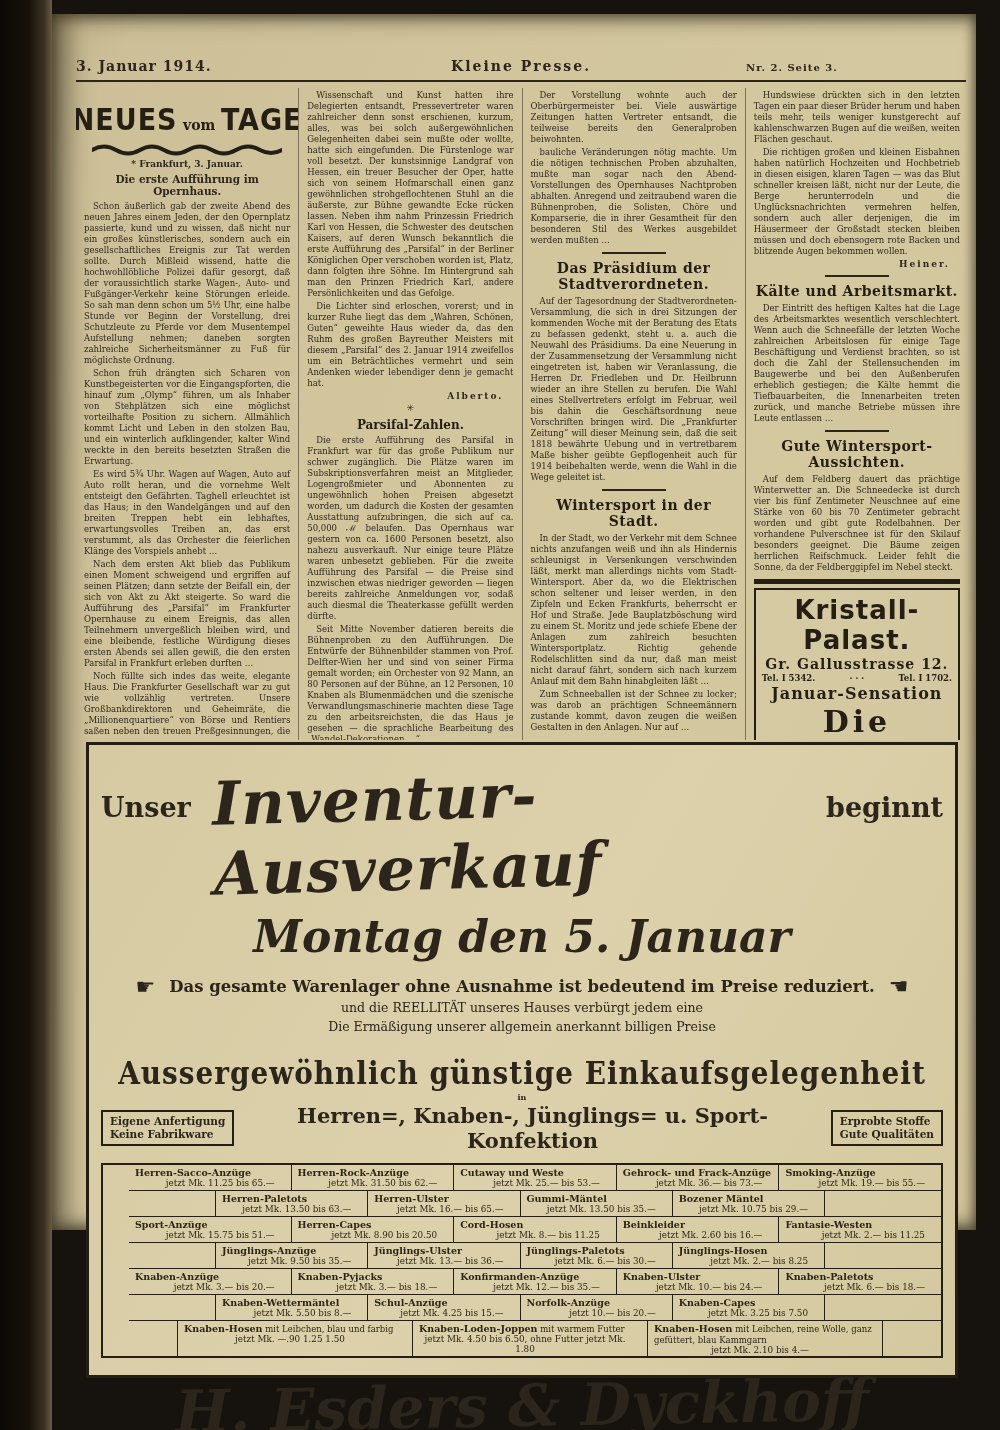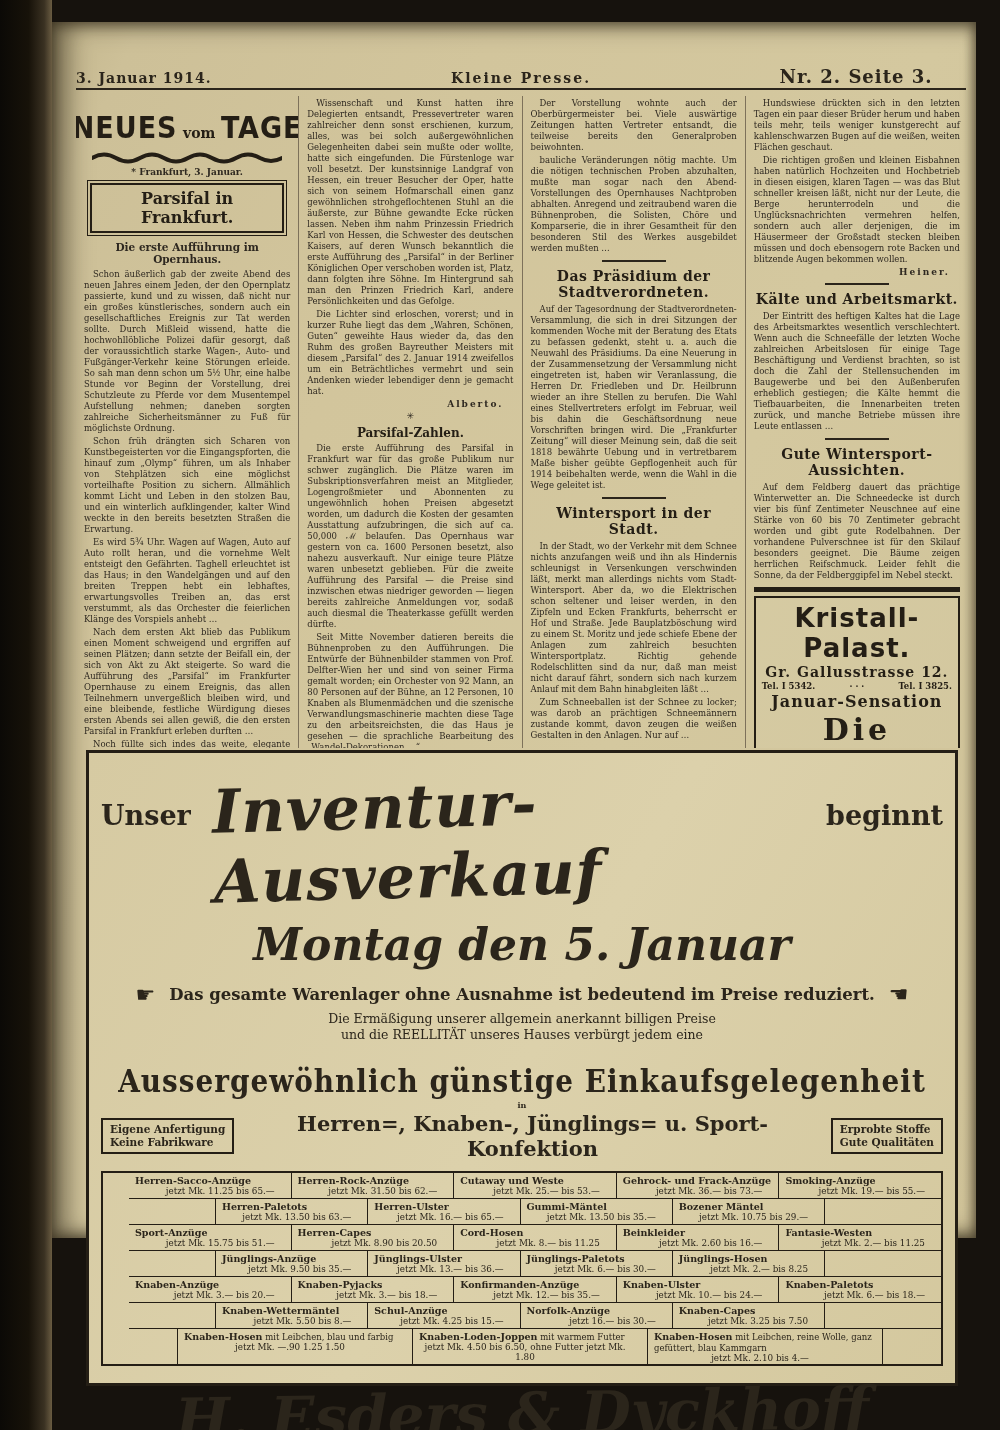--- a/index.html
+++ b/index.html
@@ -1,30 +1,30 @@
 <!DOCTYPE html>
 <html><head>
 <meta charset="utf-8">
 <style>
   html,body{margin:0;padding:0;}
   body{width:1000px;height:1430px;position:relative;background:#16120d;overflow:hidden;
        font-family:"DejaVu Serif","Liberation Serif",serif;}
   
-  .paper{position:absolute;left:52px;top:22px;width:924px;height:1216px;
+  .paper{position:absolute;left:52px;top:14px;width:924px;height:1216px;
     background:linear-gradient(115deg,#c3b68d 0%,#cdc098 6%,#d2c59c 30%,#d4c89f 60%,#cfc298 100%);
     box-shadow:inset 14px 0 26px rgba(30,22,10,.55), inset -4px 0 10px rgba(30,22,10,.25),
                inset 0 6px 12px rgba(30,22,10,.3), inset 0 -6px 12px rgba(30,22,10,.3);}
   .binding{position:absolute;left:0;top:0;width:52px;height:1430px;
     background:linear-gradient(90deg,#0b0906 0%,#171209 55%,#3a3122 85%,#6a5c42 100%);}
   
   .phead{position:absolute;left:24px;top:44px;width:890px;display:flex;align-items:baseline;
     color:#2b251b;font-weight:bold;}
   .phead .date{width:220px;font-size:14px;letter-spacing:1px;}
   .phead .title{flex:1;text-align:center;font-size:14px;letter-spacing:2px;}
-  .phead .issue{width:220px;text-align:center;font-size:18px;letter-spacing:1px;}
+  .phead .issue{width:220px;text-align:left;font-size:10px;letter-spacing:1px;}
   .headrule{position:absolute;left:24px;top:66px;width:890px;height:2px;background:#2b251b;}
   
   .cols{position:absolute;left:24px;top:74px;width:892px;height:652px;display:flex;overflow:hidden;}
   .col{flex:1 1 0;padding:0 8px;overflow:hidden;color:#2e2820;}
   .col+.col{border-left:1px solid #7d715a;}
   .it-para{font-size:8.5px;line-height:11px;text-align:justify;text-indent:9px;margin:2px 0;}
   .it-heading{font-size:12px;font-weight:bold;text-align:center;margin:5px 0 3px;color:#241e15;}
   .it-heading2{font-size:14px;font-weight:bold;text-align:center;margin:6px 0 4px;color:#241e15;letter-spacing:.5px;}
   .it-signature{font-size:9px;font-weight:bold;text-align:right;letter-spacing:2px;padding-right:10px;margin:1px 0;}
   .it-ornament{text-align:center;font-size:9px;margin:2px 0;}
@@ -110,23 +110,20 @@
         <svg width="20" height="54" viewBox="0 0 20 54">
           <rect x="6" y="10" width="8" height="40" fill="none" stroke="#241e15" stroke-width="2.5"></rect>
           <path d="M6 10 l4 -8 l4 8" fill="#241e15"></path>
           <path d="M10 4 q8 -2 8 4" fill="none" stroke="#241e15" stroke-width="2"></path>
         </svg>
       </div>
       <svg class="garland" width="190" height="12" viewBox="0 0 190 12">
         <path d="M0 6 q12 -7 24 0 q12 7 24 0 q12 -7 24 0 q12 7 24 0 q12 -7 24 0 q12 7 24 0 q12 -7 24 0 q11 6 22 0" fill="none" stroke="#241e15" stroke-width="4" stroke-linecap="round"></path>
       </svg>
       <div class="mh-caption">* Frankfurt, 3. Januar.</div>
-      <div class="art-box">
-        <span>Parsifal in Frankfurt.</span>
-      </div>
       <div class="art-sub">Die erste Aufführung im Opernhaus.</div>
       <div>
           <div class="it-para">Schon äußerlich gab der zweite Abend des neuen Jahres einem Jeden, der den Opernplatz passierte, kund und zu wissen, daß nicht nur ein großes künstlerisches, sondern auch ein gesellschaftliches Ereignis zur Tat werden sollte. Durch Mißleid wissend, hatte die hochwohllöbliche Polizei dafür gesorgt, daß der voraussichtlich starke Wagen-, Auto- und Fußgänger-Verkehr keine Störungen erleide. So sah man denn schon um 5½ Uhr, eine halbe Stunde vor Beginn der Vorstellung, drei Schutzleute zu Pferde vor dem Musentempel Aufstellung nehmen; daneben sorgten zahlreiche Sicherheitsmänner zu Fuß für möglichste Ordnung.</div>
           <div class="it-para">Schon früh drängten sich Scharen von Kunstbegeisterten vor die Eingangspforten, die hinauf zum „Olymp“ führen, um als Inhaber von Stehplätzen sich eine möglichst vorteilhafte Position zu sichern. Allmählich kommt Licht und Leben in den stolzen Bau, und ein winterlich aufklingender, kalter Wind weckte in den bereits besetzten Straßen die Erwartung.</div>
           <div class="it-para">Es wird 5¾ Uhr. Wagen auf Wagen, Auto auf Auto rollt heran, und die vornehme Welt entsteigt den Gefährten. Taghell erleuchtet ist das Haus; in den Wandelgängen und auf den breiten Treppen hebt ein lebhaftes, erwartungsvolles Treiben an, das erst verstummt, als das Orchester die feierlichen Klänge des Vorspiels anhebt …</div>
           <div class="it-para">Nach dem ersten Akt blieb das Publikum einen Moment schweigend und ergriffen auf seinen Plätzen; dann setzte der Beifall ein, der sich von Akt zu Akt steigerte. So ward die Aufführung des „Parsifal“ im Frankfurter Opernhause zu einem Ereignis, das allen Teilnehmern unvergeßlich bleiben wird, und eine bleibende, festliche Würdigung dieses ersten Abends sei allen gewiß, die den ersten Parsifal in Frankfurt erleben durften …</div>
           <div class="it-para">Noch füllte sich indes das weite, elegante Haus. Die Frankfurter Gesellschaft war zu gut wie vollzählig vertreten. Unsere Großbankdirektoren und Geheimräte, die „Millionenquartiere“ von Börse und Rentiers saßen neben den treuen Preßgesinnungen, die …</div>
         </div>
     </div>
 
@@ -168,21 +165,21 @@
           <div class="it-heading2">Gute Wintersport-Aussichten.</div>
           <div class="it-para">Auf dem Feldberg dauert das prächtige Winterwetter an. Die Schneedecke ist durch vier bis fünf Zentimeter Neuschnee auf eine Stärke von 60 bis 70 Zentimeter gebracht worden und gibt gute Rodelbahnen. Der vorhandene Pulverschnee ist für den Skilauf besonders geeignet. Die Bäume zeigen herrlichen Reifschmuck. Leider fehlt die Sonne, da der Feldberggipfel im Nebel steckt.</div>
         </div>
       <div class="kristall-wrap">
         <div class="kristall">
           <div class="k-title">Kristall-Palast.</div>
           <div class="k-addr">Gr. Gallusstrasse 12.</div>
           <div class="k-tel">
             <span>Tel. I 5342.</span>
             <span>· · ·</span>
-            <span>Tel. I 3825.</span>
+            <span>Tel. I 1702.</span>
           </div>
           <div class="k-sens">Januar-Sensation</div>
           <div class="k-main">Die Alpen</div>
 
         </div>
       </div>
     </div>
   </div>
 
   <div class="sale">
@@ -190,22 +187,22 @@
       <span class="s-pre">Unser</span>
       <span class="s-big">Inventur-Ausverkauf</span>
       <span class="s-post">beginnt</span>
     </div>
     <div class="s-date">Montag den 5. Januar</div>
     <div class="s-banner">
       <span class="s-hand">☛</span>
       <span>Das gesamte Warenlager ohne Ausnahme ist bedeutend im Preise  reduziert.</span>
       <span class="s-hand">☚</span>
     </div>
+    <div class="s-sub" style="margin-top:1px">und die REELLITÄT unseres Hauses verbürgt jedem eine</div>
     <div class="s-sub">Die Ermäßigung unserer allgemein anerkannt billigen Preise</div>
-    <div class="s-sub" style="margin-top:1px">und die REELLITÄT unseres Hauses verbürgt jedem eine</div>
     <div class="s-xl">Aussergewöhnlich günstige Einkaufsgelegenheit</div>
     <div class="s-in">in</div>
     <div class="s-catrow">
       <div class="s-sidebox">
         <div>Eigene  Anfertigung</div>
         <div>Keine Fabrikware</div>
       </div>
       <div class="s-cats">Herren=, Knaben-, Jünglings= u. Sport-Konfektion</div>
       <div class="s-sidebox">
         <div>Erprobte  Stoffe</div>
@@ -324,21 +321,21 @@
           <div class="tcell">
             <div class="tname">Knaben-Wettermäntel</div>
             <div class="tprice">jetzt Mk. 5.50 bis 8.—</div>
           </div>
           <div class="tcell">
             <div class="tname">Schul-Anzüge</div>
             <div class="tprice">jetzt Mk. 4.25 bis 15.—</div>
           </div>
           <div class="tcell">
             <div class="tname">Norfolk-Anzüge</div>
-            <div class="tprice">jetzt 16.— bis 30.—</div>
+            <div class="tprice">jetzt 10.— bis 20.—</div>
           </div>
           <div class="tcell">
             <div class="tname">Knaben-Capes</div>
             <div class="tprice">jetzt Mk. 3.25 bis 7.50</div>
           </div>
           <div class="sp-r"></div>
         </div>
         <div class="trow trow-three">
           <div class="sp-l"></div>
           <div class="tcell">

